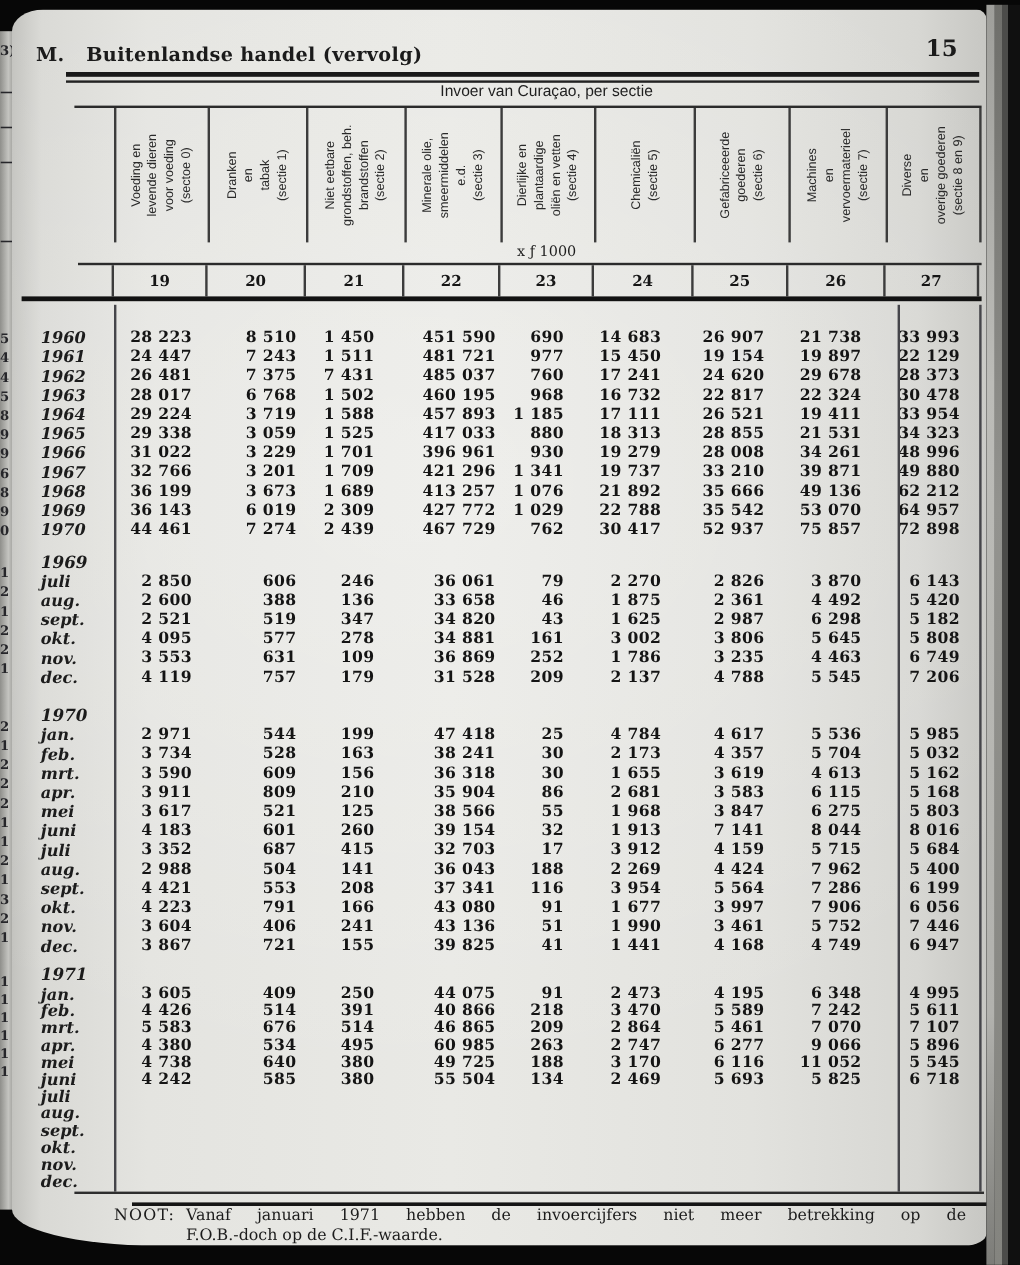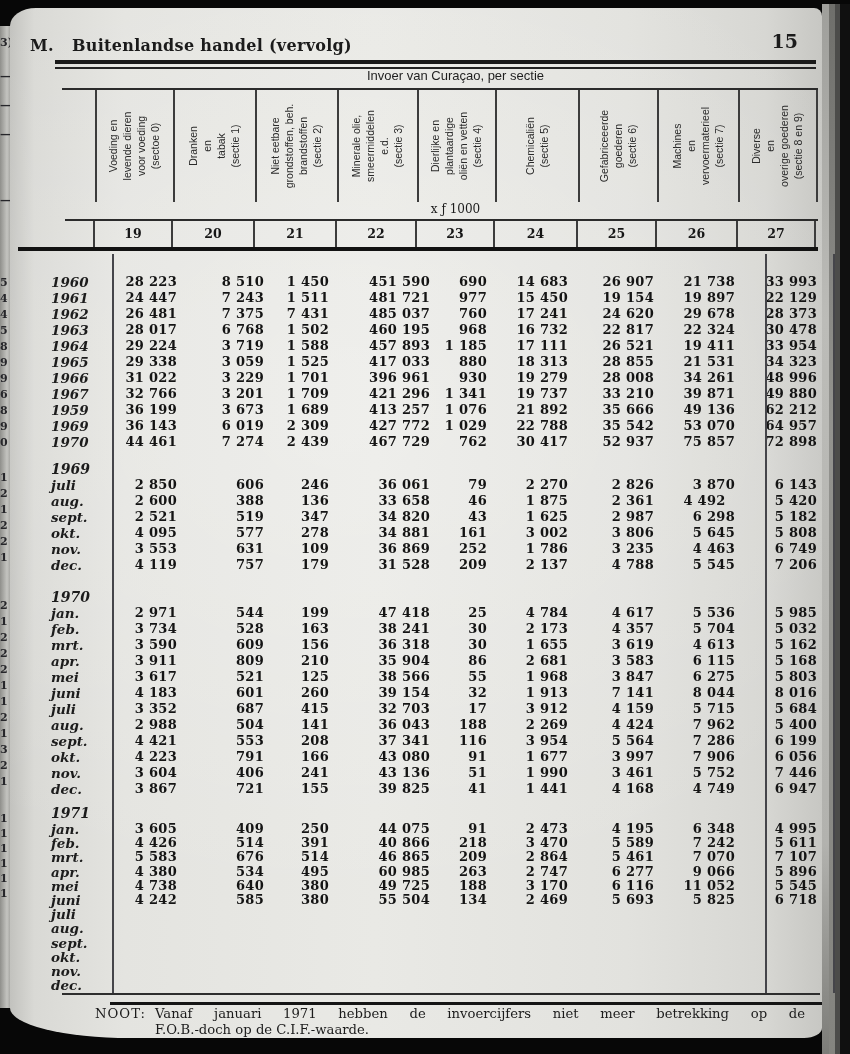--- a/index.html
+++ b/index.html
@@ -54,21 +54,21 @@
     font:10.5px "Liberation Sans",sans-serif;line-height:1.32;color:#2a2a2a;}
   .unit-row{position:absolute;top:194px;left:85px;width:721px;text-align:center;
     font:12px "DejaVu Serif",serif;color:#1d1d1d;}
   .line-b{position:absolute;top:211px;left:55px;width:753px;height:2px;background:#2b2b2b;}
   .num-wrap{position:absolute;top:213px;left:0;height:26px;display:flex;}
   .num-stub{width:85px;border-right:2px solid #3c3c3c;box-sizing:border-box;}
   .num-cell{box-sizing:border-box;border-right:2px solid #3c3c3c;text-align:center;
     font:bold 12.5px "DejaVu Serif",serif;padding-top:5px;color:#161616;}
   .thick-rule{position:absolute;top:239px;left:8px;width:800px;height:4px;background:#121212;}
   
-  .data-area{position:absolute;top:246px;left:17px;width:812px;height:739px;}
+  .data-area{position:absolute;top:246px;left:0;width:812px;height:739px;}
   .vline{position:absolute;top:0;width:1.6px;height:739px;background:#45454a;}
   .row{display:flex;height:16px;line-height:16px;}
   .sec-1971 .row{height:14.2px;line-height:14.2px;}
   .row .stub{width:85px;box-sizing:border-box;padding-left:24px;
     font:bold italic 13.5px "DejaVu Serif",serif;color:#1c1c1c;}
   .row .cell{box-sizing:border-box;text-align:right;
     font:bold 13px "DejaVu Serif",serif;letter-spacing:.3px;color:#141414;}
   .sec-label{font:bold italic 14px "DejaVu Serif",serif;padding-left:24px;height:16px;line-height:16px;}
   .line-c{position:absolute;top:985px;left:52px;width:758px;height:2px;background:#2e2e2e;}
   .heavy-rule{position:absolute;top:994px;left:100px;width:712px;height:3px;background:#141414;}
@@ -308,21 +308,21 @@
           <div class="cell" style="width: 82px; padding-right: 8px;">3 201</div>
           <div class="cell" style="width: 82px; padding-right: 25px;">1 709</div>
           <div class="cell" style="width: 80px; padding-right: 4px;">421 296</div>
           <div class="cell" style="width: 78px; padding-right: 25px;">1 341</div>
           <div class="cell" style="width: 83px; padding-right: 27px;">19 737</div>
           <div class="cell" style="width: 79px; padding-right: 20px;">33 210</div>
           <div class="cell" style="width: 81px; padding-right: 20px;">39 871</div>
           <div class="cell" style="width: 78px; padding-right: 16px;">49 880</div>
         </div>
         <div class="row">
-          <div class="stub">1959</div>
+          <div class="stub">1968</div>
           <div class="cell" style="width: 78px; padding-right: 13px;">36 199</div>
           <div class="cell" style="width: 82px; padding-right: 8px;">3 673</div>
           <div class="cell" style="width: 82px; padding-right: 25px;">1 689</div>
           <div class="cell" style="width: 80px; padding-right: 4px;">413 257</div>
           <div class="cell" style="width: 78px; padding-right: 25px;">1 076</div>
           <div class="cell" style="width: 83px; padding-right: 27px;">21 892</div>
           <div class="cell" style="width: 79px; padding-right: 20px;">35 666</div>
           <div class="cell" style="width: 81px; padding-right: 20px;">49 136</div>
           <div class="cell" style="width: 78px; padding-right: 16px;">62 212</div>
         </div>
@@ -367,21 +367,21 @@
         </div>
         <div class="row">
           <div class="stub">aug.</div>
           <div class="cell" style="width: 78px; padding-right: 13px;">2 600</div>
           <div class="cell" style="width: 82px; padding-right: 8px;">388</div>
           <div class="cell" style="width: 82px; padding-right: 25px;">136</div>
           <div class="cell" style="width: 80px; padding-right: 4px;">33 658</div>
           <div class="cell" style="width: 78px; padding-right: 25px;">46</div>
           <div class="cell" style="width: 83px; padding-right: 27px;">1 875</div>
           <div class="cell" style="width: 79px; padding-right: 20px;">2 361</div>
-          <div class="cell" style="width: 81px; padding-right: 20px; text-align: center;">4 492</div>
+          <div class="cell" style="width: 81px; padding-right: 20px;">4 492</div>
           <div class="cell" style="width: 78px; padding-right: 16px;">5 420</div>
         </div>
         <div class="row">
           <div class="stub">sept.</div>
           <div class="cell" style="width: 78px; padding-right: 13px;">2 521</div>
           <div class="cell" style="width: 82px; padding-right: 8px;">519</div>
           <div class="cell" style="width: 82px; padding-right: 25px;">347</div>
           <div class="cell" style="width: 80px; padding-right: 4px;">34 820</div>
           <div class="cell" style="width: 78px; padding-right: 25px;">43</div>
           <div class="cell" style="width: 83px; padding-right: 27px;">1 625</div>

